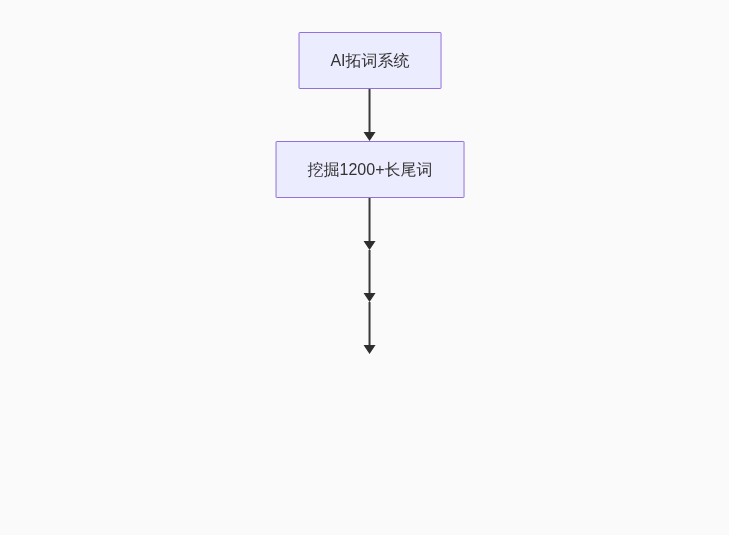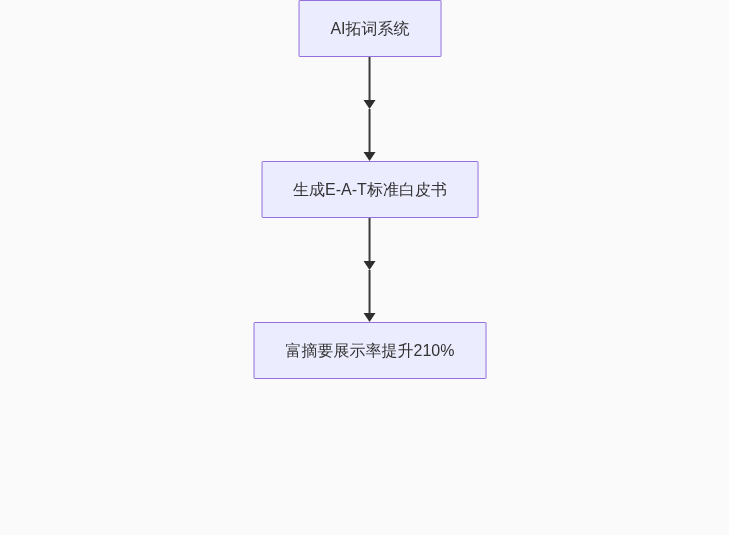--- a/index.html
+++ b/index.html
@@ -14,21 +14,21 @@
     position: relative;
     font-family: "Liberation Sans", sans-serif;
   }
   .canvas {
     position: absolute;
     inset: 0;
   }
   .flow {
     position: absolute;
     left: 370px;
-    top: 0;
+    top: 32px;
     transform: translateX(-50%);
     display: flex;
     flex-direction: column;
     align-items: center;
   }
   .node {
     box-sizing: border-box;
     height: 57px;
     padding: 0 31px;
     background: #ececff;
@@ -71,39 +71,36 @@
 
     <div class="node">
       <span class="node-label">AI拓词系统</span>
     </div>
 
     <div class="arrow">
       <div class="arrow-line"></div>
       <div class="arrow-head"></div>
     </div>
 
-
-    <div class="arrow">
-      <div class="arrow-line"></div>
-      <div class="arrow-head"></div>
-    </div>
-
     <div class="node">
-      <span class="node-label">生成E-A-T标准白皮书</span>
+      <span class="node-label">挖掘1200+长尾词</span>
     </div>
 
     <div class="arrow">
       <div class="arrow-line"></div>
       <div class="arrow-head"></div>
     </div>
 
 
     <div class="arrow">
       <div class="arrow-line"></div>
       <div class="arrow-head"></div>
     </div>
 
-    <div class="node">
-      <span class="node-label">富摘要展示率提升210%</span>
+
+    <div class="arrow">
+      <div class="arrow-line"></div>
+      <div class="arrow-head"></div>
     </div>
+
 
   </div>
 </div>
 
 </body></html>

